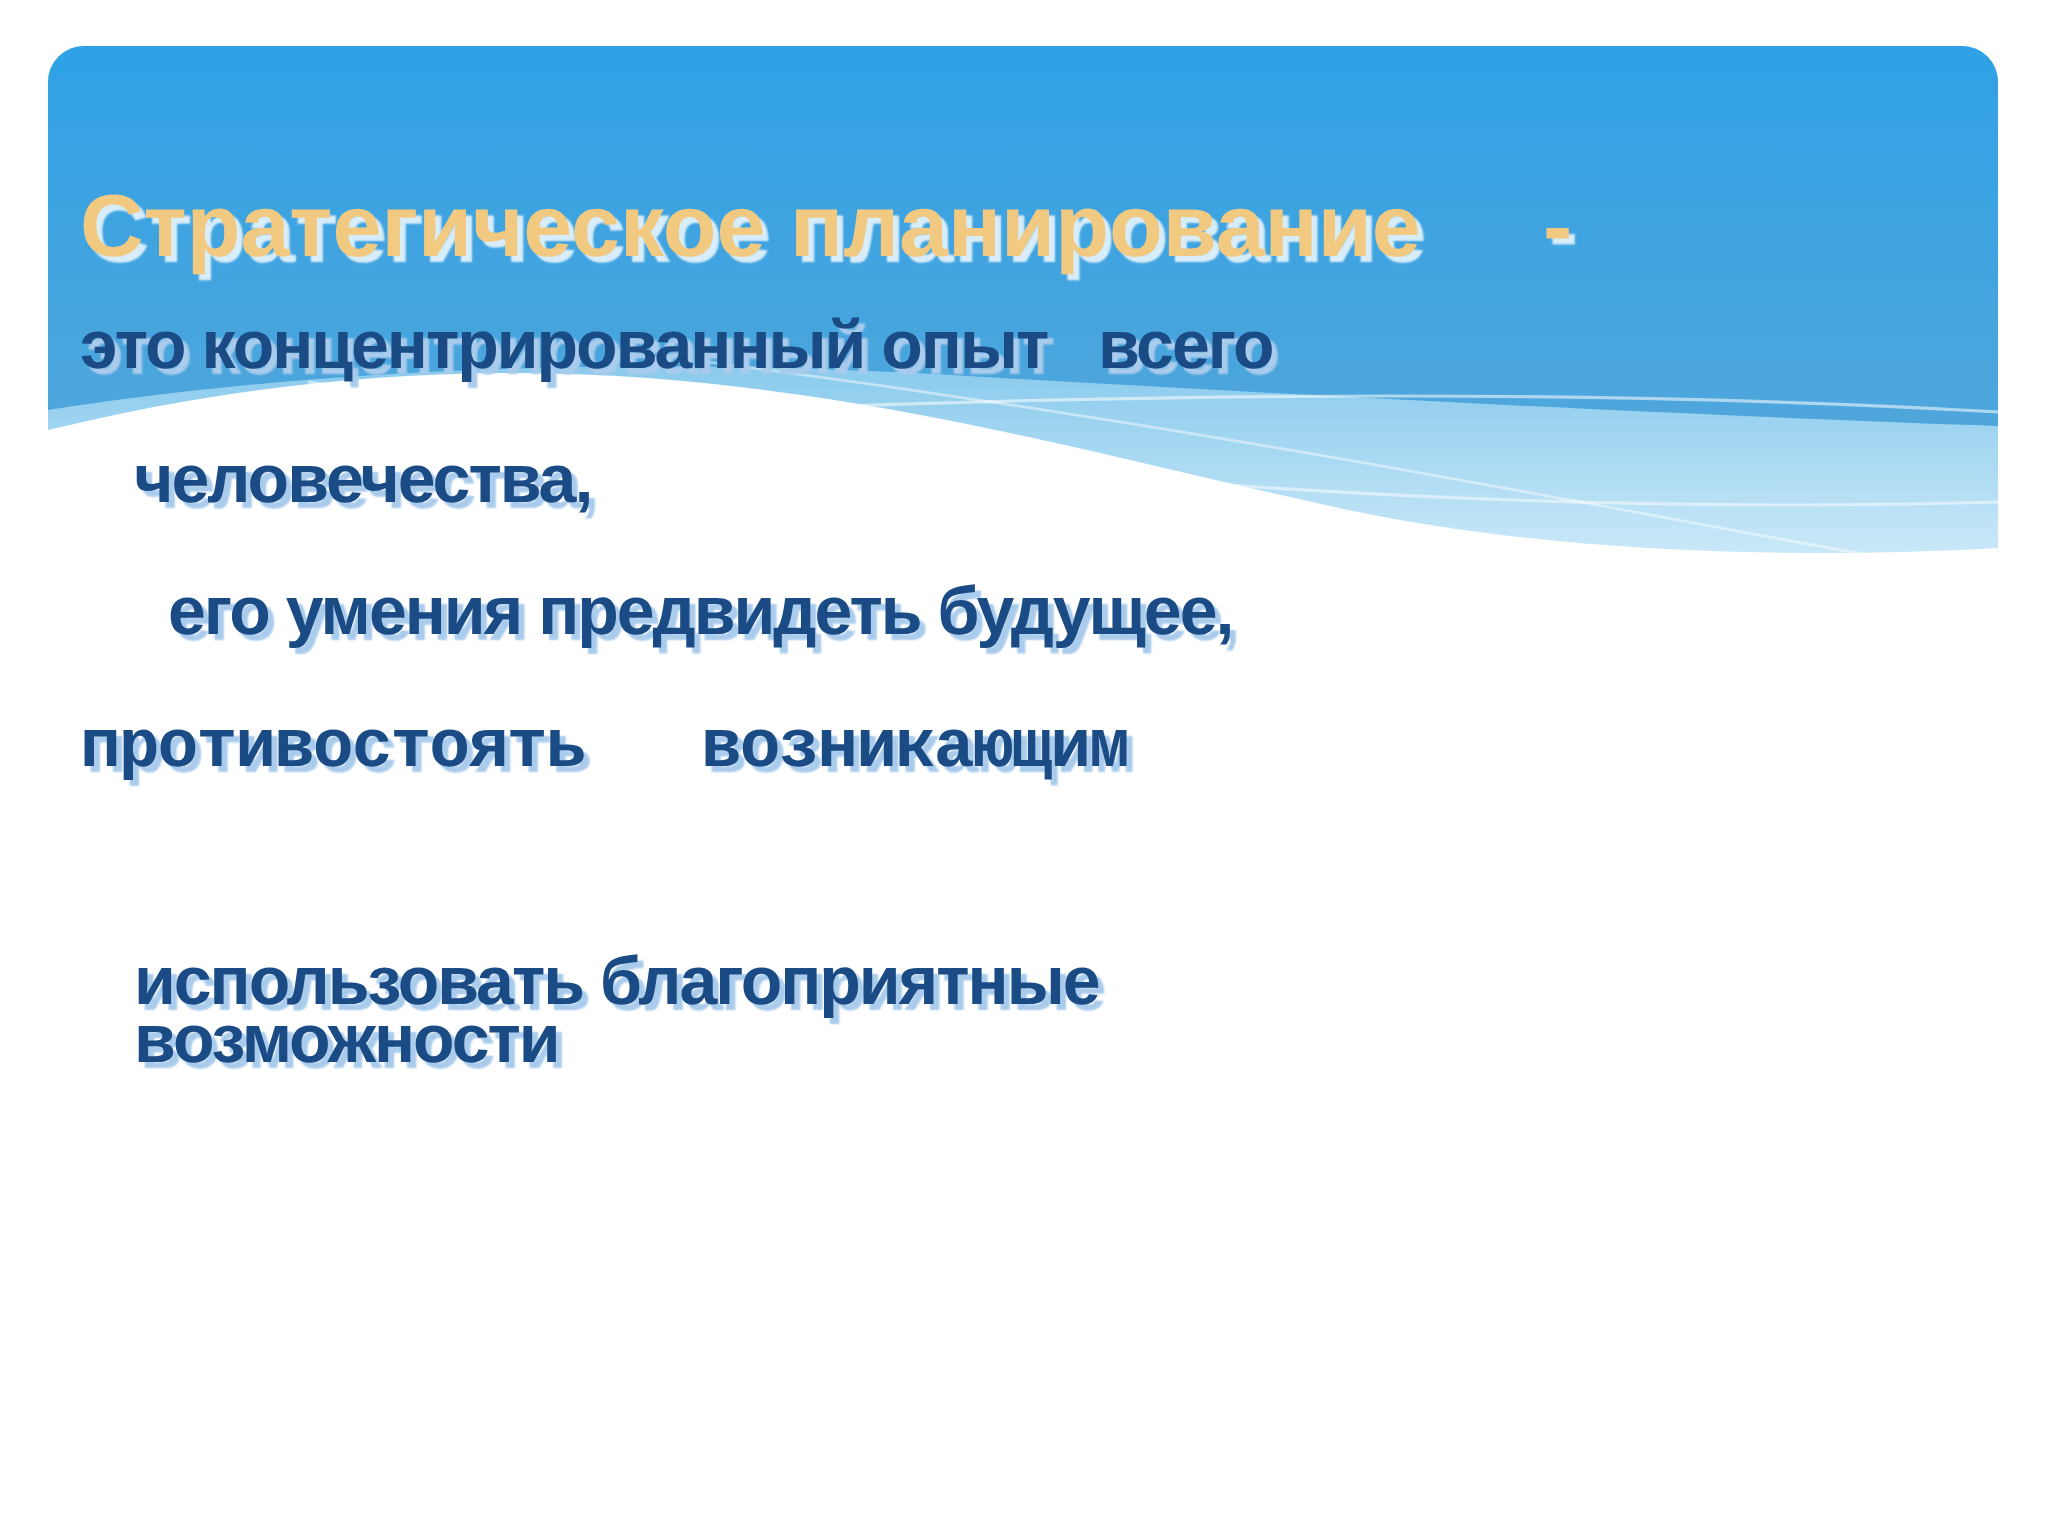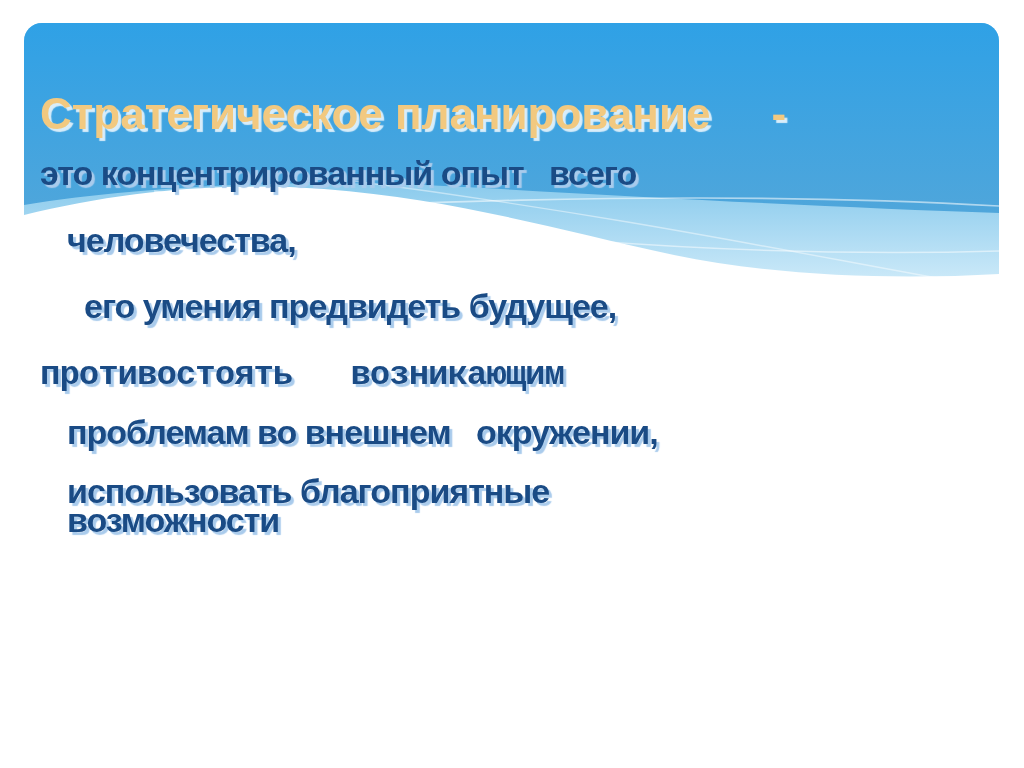--- a/index.html
+++ b/index.html
@@ -68,19 +68,18 @@
   <div class="line title-line" style="left:16px; top:69px;text-align:right;">Стратегическое планирование     -</div>
 
   <div class="line body-line" style="left:16px; top:133px;">это концентрированный опыт   всего</div>
 
   <div class="line body-line" style="left:43px; top:200px;">человечества,</div>
 
   <div class="line body-line" style="left:16px; top:266px;margin-left:44px;">его умения предвидеть будущее,</div>
 
   <div class="line body-line" style="left:16px; top:335px;font-family:Liberation Mono, monospace;">противостоять   возникающим</div>
 
-  <div class="line body-line" style="left:43px; top:392px;">проблемам во внешнем   окружении,</div>
 
   <div class="line body-line" style="left:43px; top:451px;">использовать благоприятные</div>
 
   <div class="line body-line" style="left:43px; top:480px;">возможности</div>
 
 </div>
 
 </body></html>

